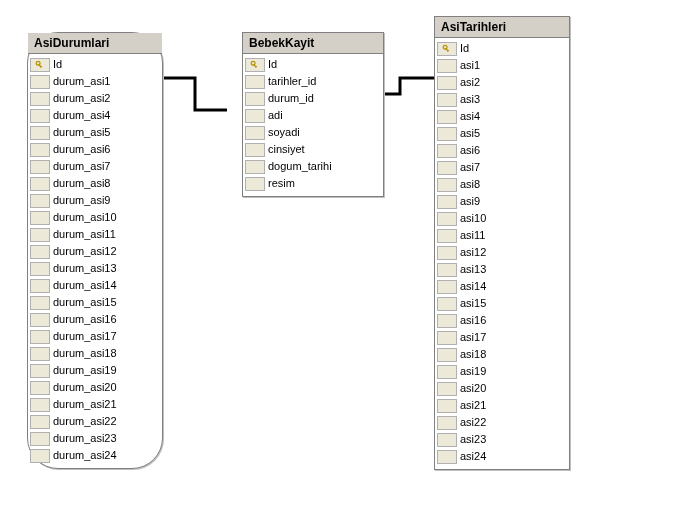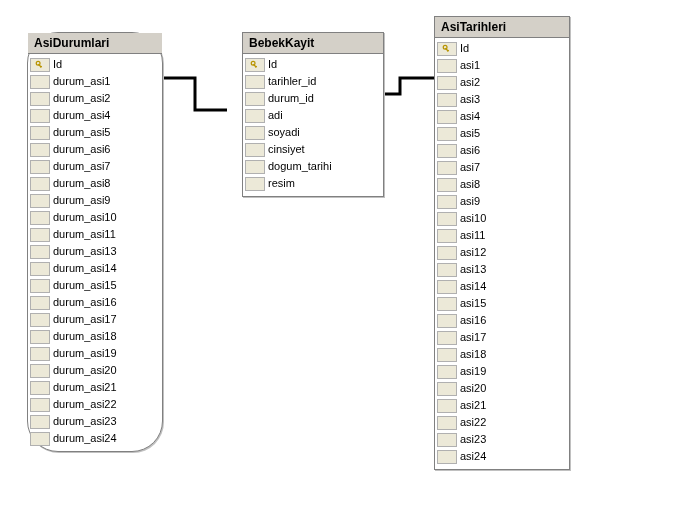--- a/index.html
+++ b/index.html
@@ -128,20 +128,24 @@
         <div class="field-row">
           <div class="key-cell"></div>
           <span class="field-label">durum_asi10</span>
         </div>
         <div class="field-row">
           <div class="key-cell"></div>
           <span class="field-label">durum_asi11</span>
         </div>
         <div class="field-row">
           <div class="key-cell"></div>
+          <span class="field-label">durum_asi12</span>
+        </div>
+        <div class="field-row">
+          <div class="key-cell"></div>
           <span class="field-label">durum_asi13</span>
         </div>
         <div class="field-row">
           <div class="key-cell"></div>
           <span class="field-label">durum_asi14</span>
         </div>
         <div class="field-row">
           <div class="key-cell"></div>
           <span class="field-label">durum_asi15</span>
         </div>

